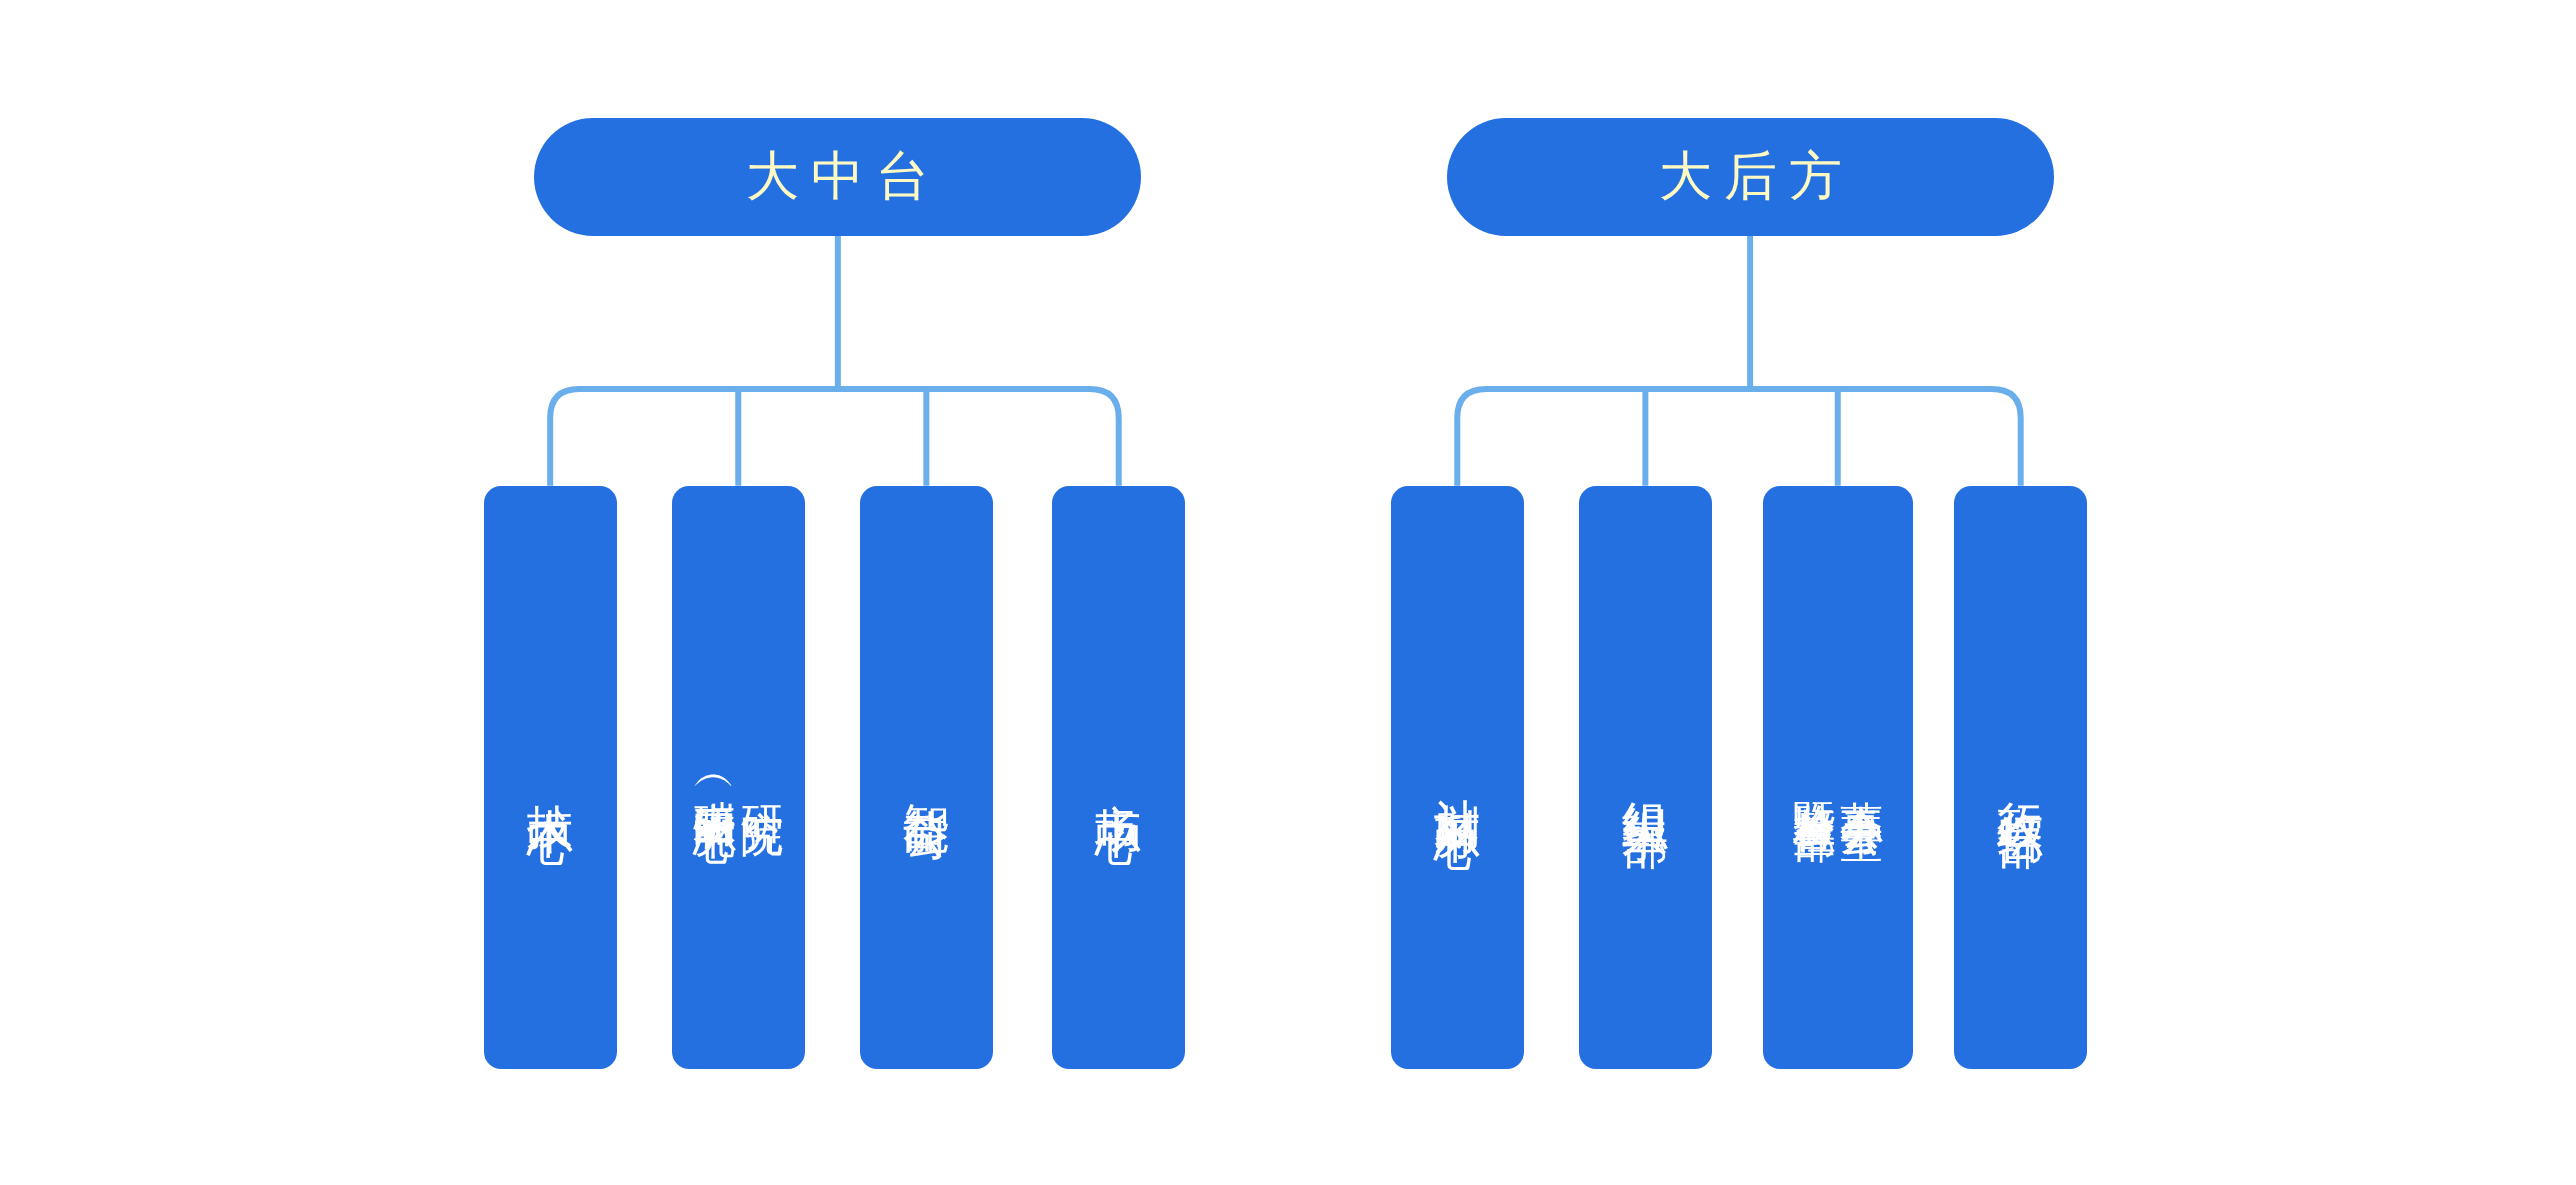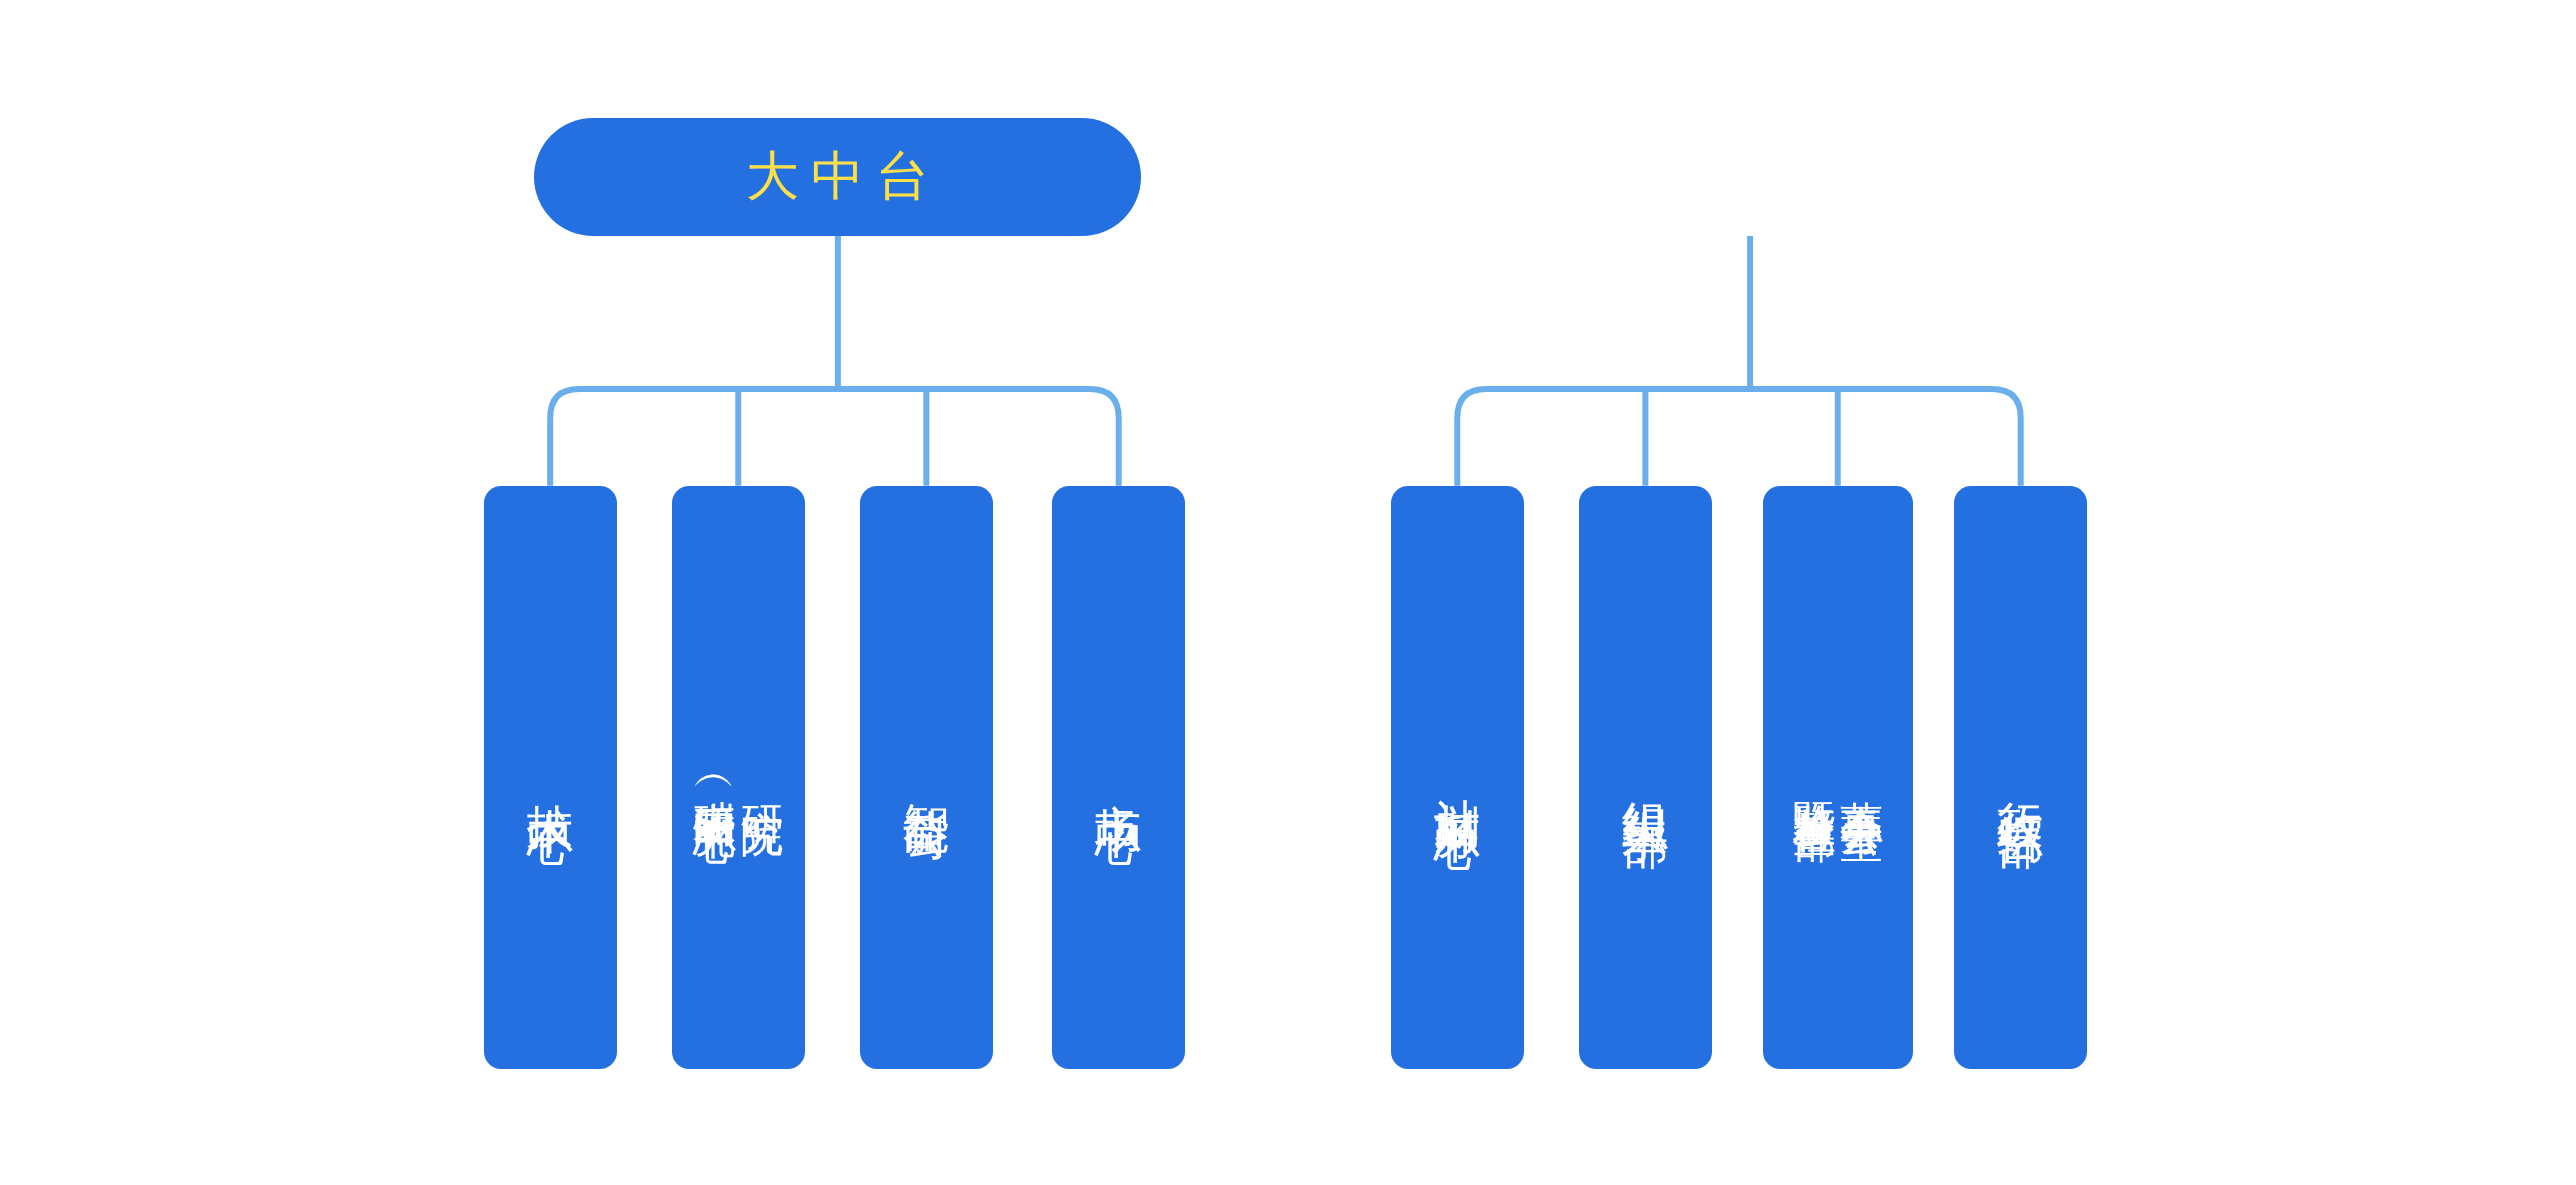--- a/index.html
+++ b/index.html
@@ -33,21 +33,21 @@
   
   .group-header {
     position: absolute;
     box-sizing: border-box;
     height: 118px;
     border-radius: 59px;
     background: var(--brand);
     display: flex;
     align-items: center;
     justify-content: center;
-    color: #fde047;
+    color: #fef9c3;
     font-size: 53px;
     letter-spacing: 12px;
     text-indent: 12px;
     font-weight: 400;
     white-space: nowrap;
   }
 
   
   .connector-layer {
     position: absolute;
@@ -122,20 +122,21 @@
         <span class="leaf-col">市场中心</span>
       </div>
     </div>
     <div class="org-group" style="left: 0px; width: 2576px; --brand: #2570e0; --line: #6aafeb;">
       <svg class="connector-layer" width="2576" height="1186" viewBox="0 0 3013 1387">
         <line x1="2047" y1="276" x2="2047" y2="455"></line>
         <path d="M 1704.5 568 L 1704.5 489 Q 1704.5 455 1738.5 455 L 2329.5 455 Q 2363.5 455 2363.5 489 L 2363.5 568"></path>
         <line x1="1924.5" y1="455" x2="1924.5" y2="568"></line>
         <line x1="2149.5" y1="455" x2="2149.5" y2="568"></line>
       </svg>
+      <div class="group-header" style="left: 1447px; top: 118px; width: 607px;">大后方</div>
       <div class="leaf-box" style="left: 1391px; top: 486px; width: 133px; height: 583px;">
         <span class="leaf-col">计划财务中心</span>
       </div>
       <div class="leaf-box" style="left: 1579px; top: 486px; width: 133px; height: 583px;">
         <span class="leaf-col">组织人事部</span>
       </div>
       <div class="leaf-box two-col" style="left: 1763px; top: 486px; width: 150px; height: 583px;">
         <span class="leaf-col">董事会办公室</span>
         <span class="leaf-col">暨监督检查部</span>
       </div>

